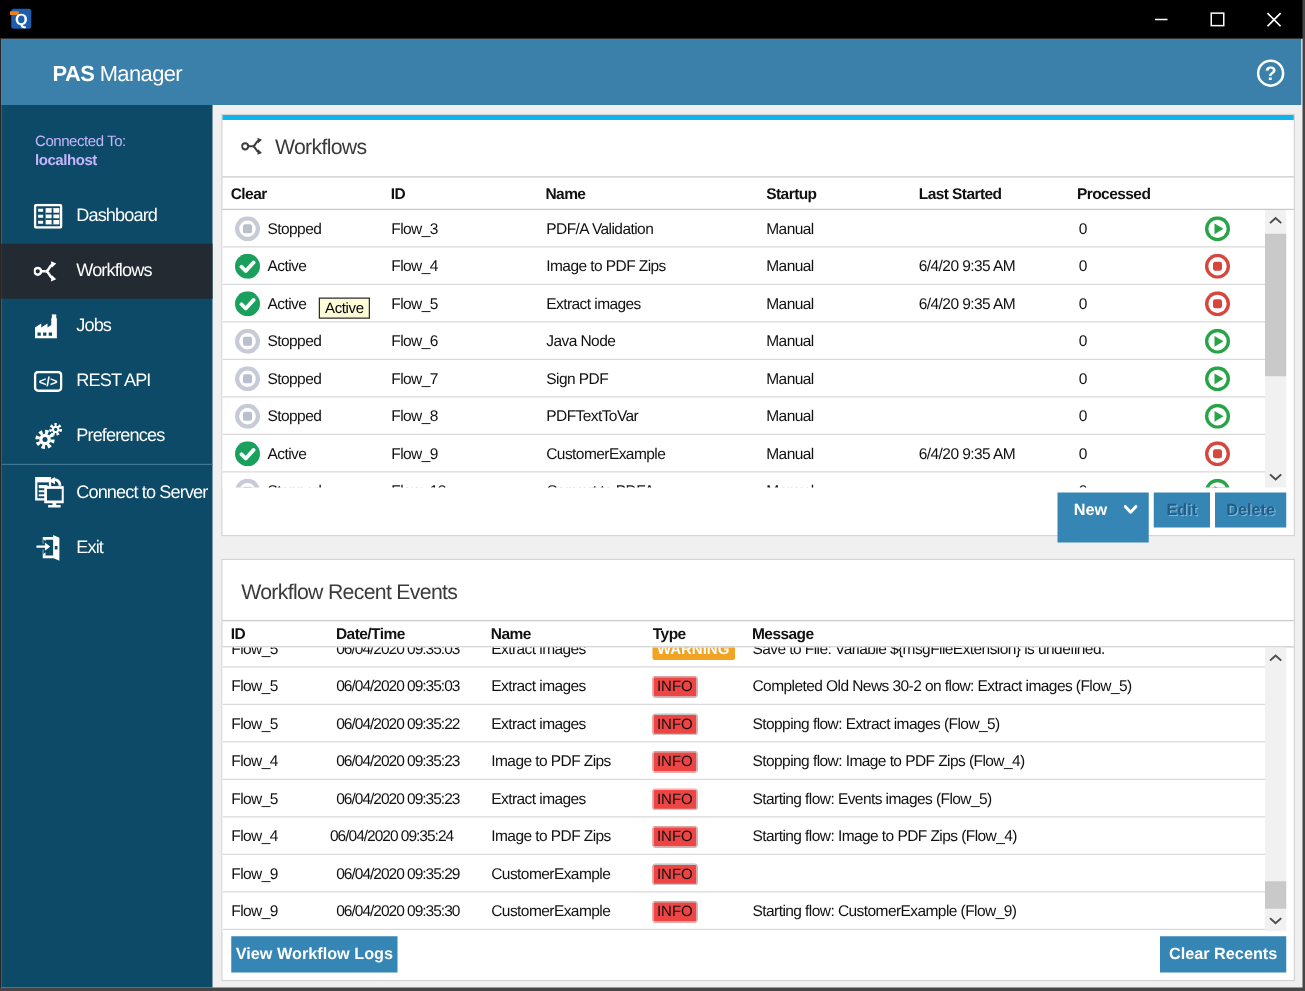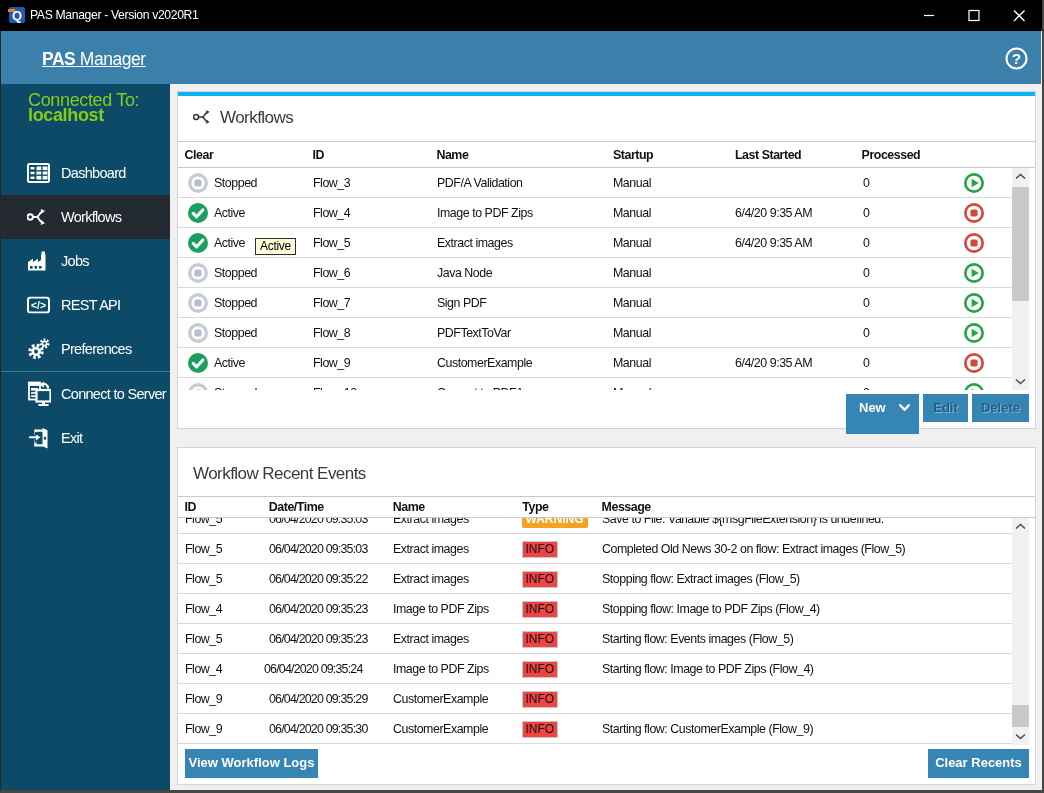--- a/index.html
+++ b/index.html
@@ -11,25 +11,25 @@
 #titlebar { left:0; top:0; width:1044px; height:31px; background:#000; }
 #appicon { left:9px; top:7px; width:16px; height:16px; background:#1e5dab; border-radius:2px; }
 #appicon .q { position:absolute; left:0; top:0; width:16px; height:16px; color:#fff; font-weight:bold; font-size:13px; line-height:17px; text-align:center; }
 #appicon .tag { position:absolute; left:-1px; top:1.5px; width:7px; height:3.5px; background:#e8821e; }
 #title-text { left:30px; top:0; height:31px; line-height:31px; color:#fff; font-size:12.2px; letter-spacing:-0.35px; }
 #border-right { right:0; top:0; width:2.5px; height:793px; background:#464646; }
 #border-bottom { left:0; top:790px; width:1044px; height:3px; background:#464646; }
 #border-left { left:0; top:31px; width:1px; height:762px; background:#262626; }
 
 #header { left:1px; top:31px; width:1040px; height:53px; background:#3a80ab; }
-#header .brand { position:absolute; left:41px; top:1.5px; height:53px; line-height:53px; color:#fff; font-size:17.5px; letter-spacing:-0.45px;text-decoration:underline; }
+#header .brand { position:absolute; left:41px; top:1.5px; height:53px; line-height:53px; color:#fff; font-size:17.5px; letter-spacing:-0.45px; }
 
 
 #sidebar { left:1px; top:84px; width:169px; height:706px; background:#0c4a67; color:#fff; }
-#conn { position:absolute; left:27px; top:9px; font-size:18px; line-height:14.6px; color:#84cc16; letter-spacing:-0.35px; }
+#conn { position:absolute; left:27px; top:22px; font-size:12px; line-height:14.6px; color:#c4b5fd; letter-spacing:-0.35px; }
 .navitem { position:absolute; left:0; width:169px; height:44px; }
 .navitem.sel { background:#232a31; }
 .navitem svg { position:absolute; left:26px; top:50%; transform:translateY(-50%); }
 .navitem .lbl { position:absolute; left:60px; top:0; height:44px; line-height:44px; font-size:14.5px; color:#fff; white-space:nowrap; letter-spacing:-0.7px; }
 #sep { position:absolute; left:0; top:286.5px; width:169px; height:1px; background:#3f7694; }
 
 
 .panel { background:#fff; border:1px solid #d4d4d4; }
 #panel1 { left:177px; top:91px; width:859px; height:338px; }
 #panel1 .cyan { position:absolute; left:0; top:0; width:100%; height:4px; background:#0db4ee; }
@@ -430,21 +430,20 @@
 <div class="btn" style="left:750px;top:301px;width:101px;height:28.5px;line-height:28.5px">Clear Recents</div>
 </div>
 
 <div class="abs" id="tooltip">Active</div>
 
 <div class="abs" id="titlebar">
 <div class="abs" id="appicon">
       <div class="tag"></div>
       <div class="q">Q</div>
     </div>
-<div class="abs" id="title-text">PAS Manager - Version v2020R1</div>
 <svg class="abs" style="right:5px;top:0" width="120" height="31" viewBox="0 0 120 31">
 <line x1="5" y1="15.5" x2="15" y2="15.5" stroke="#fff" stroke-width="1.2"></line>
 <rect x="50" y="10.5" width="10" height="10" fill="none" stroke="#fff" stroke-width="1.2"></rect>
 <path d="M95 10.5 L105.5 21 M105.5 10.5 L95 21" stroke="#fff" stroke-width="1.4"></path>
 </svg>
 </div>
 
 <div class="abs" id="border-left"></div>
 <div class="abs" id="border-right"></div>
 <div class="abs" id="border-bottom"></div>

